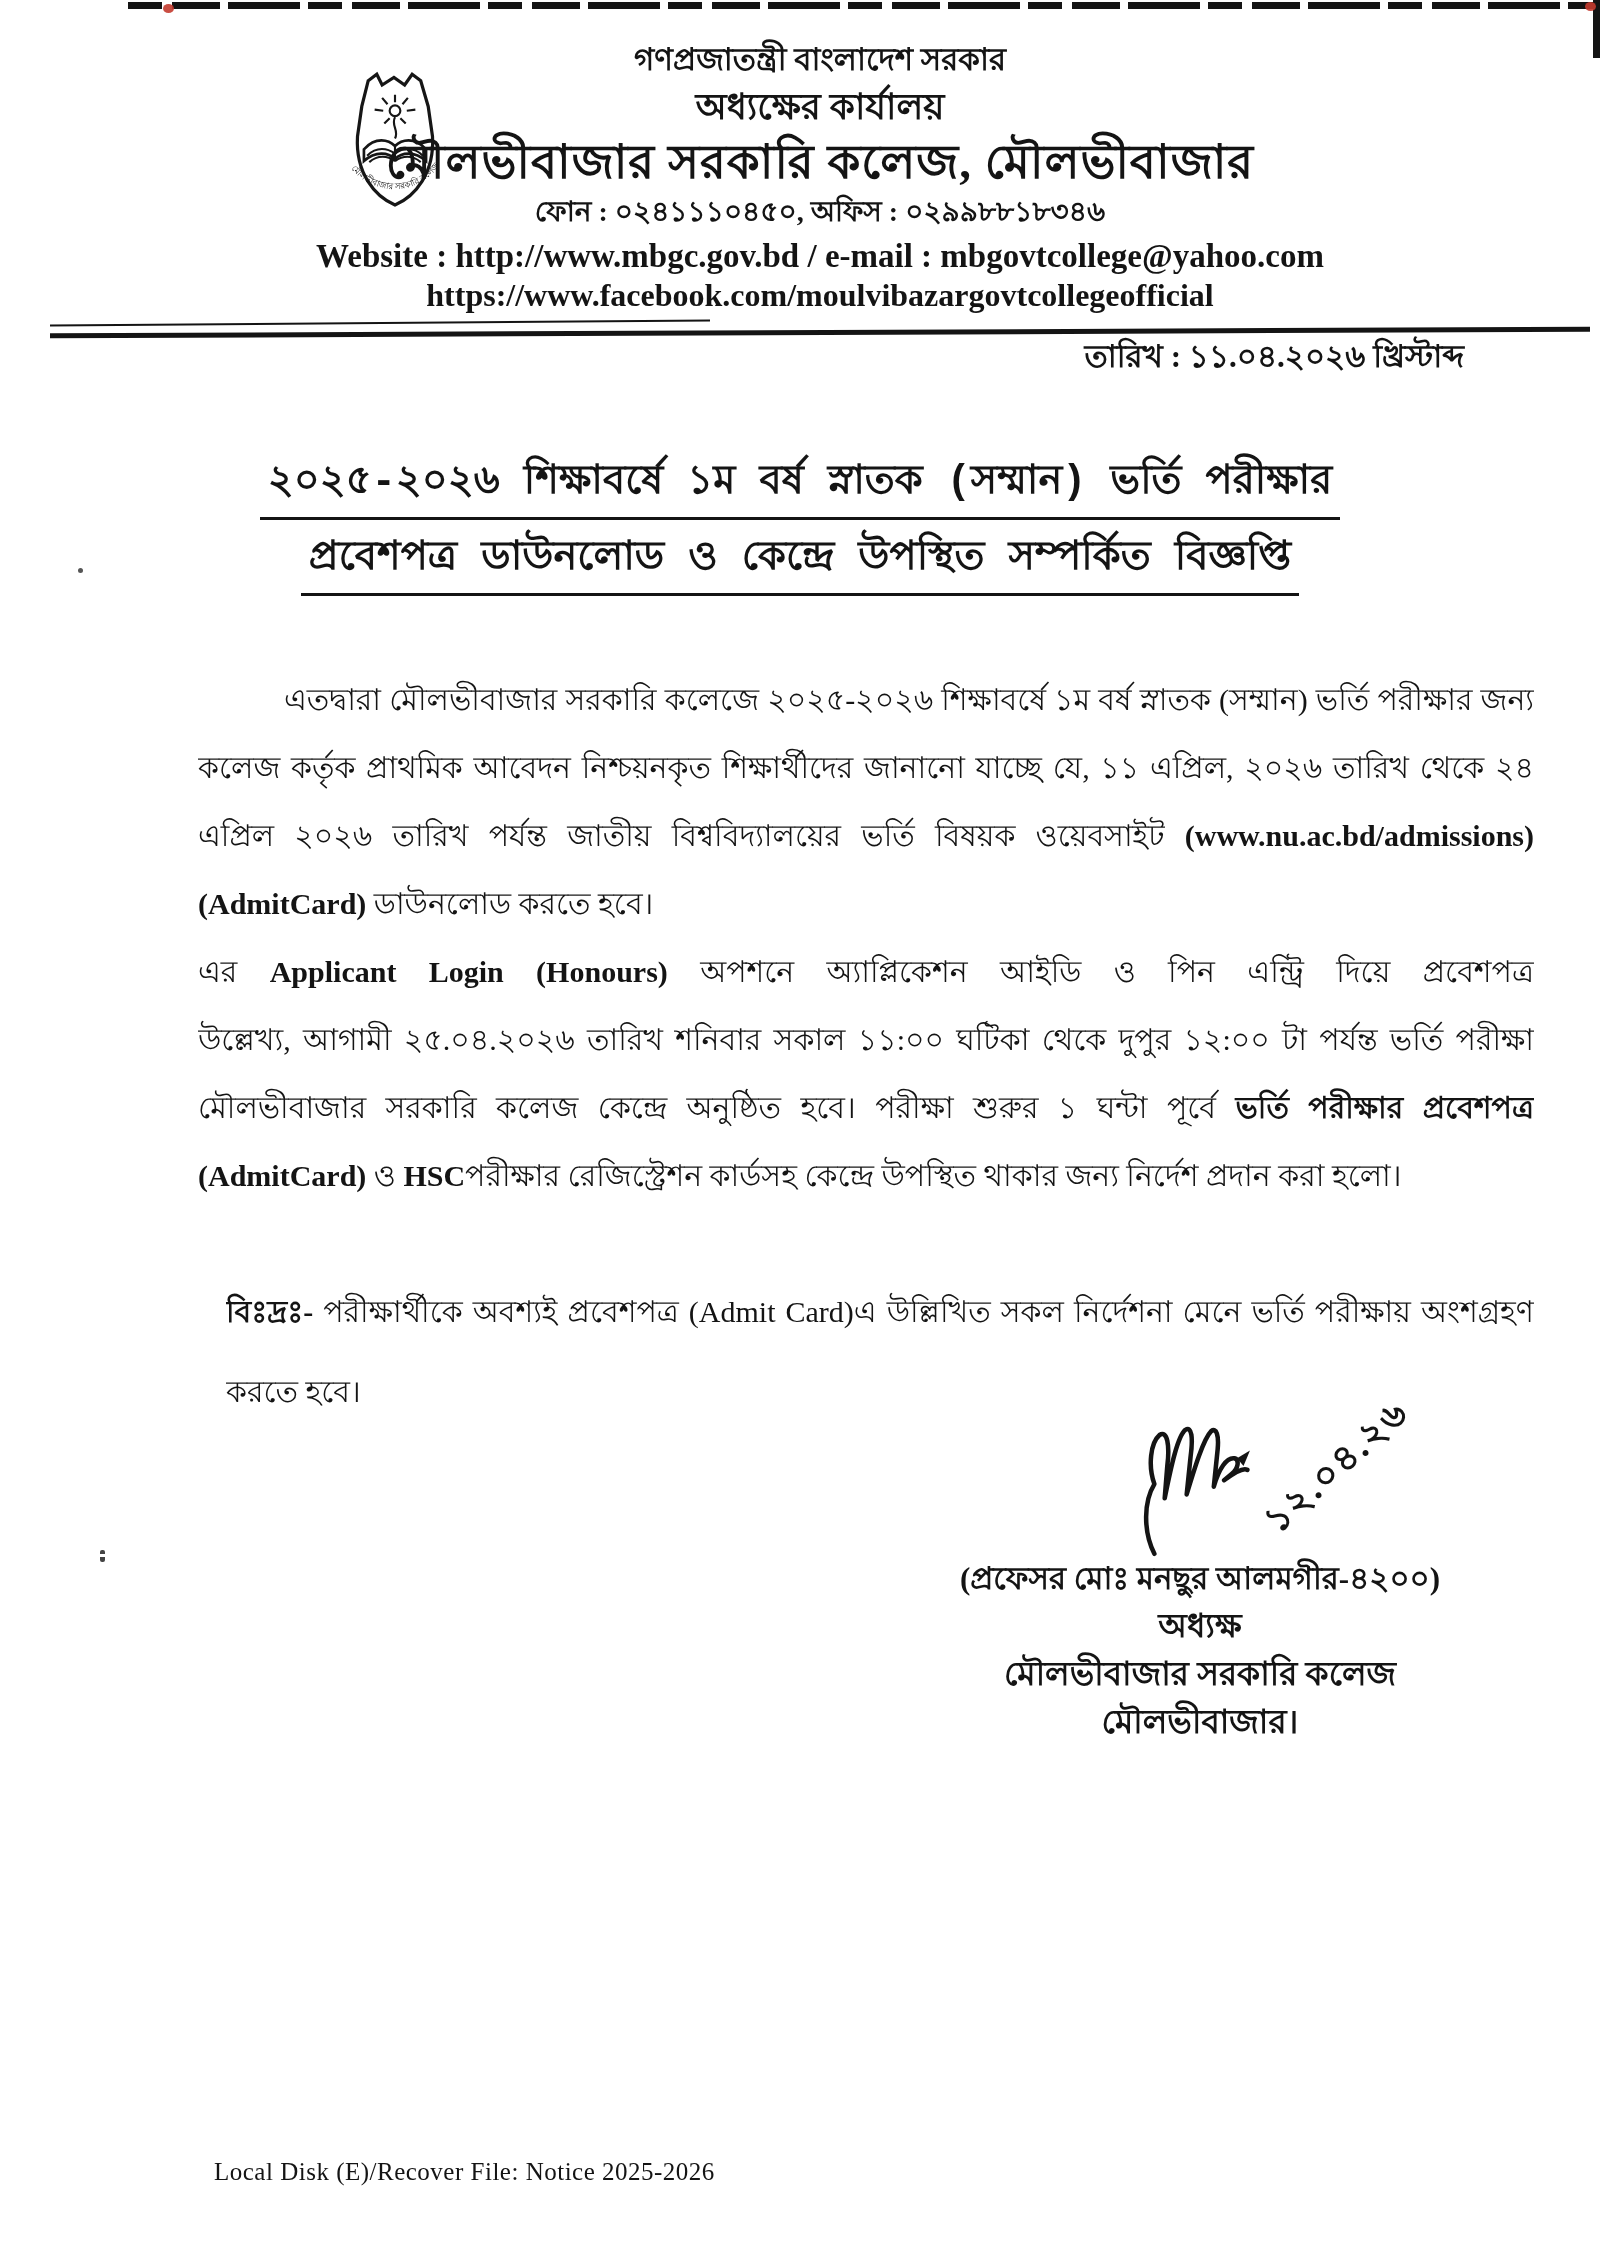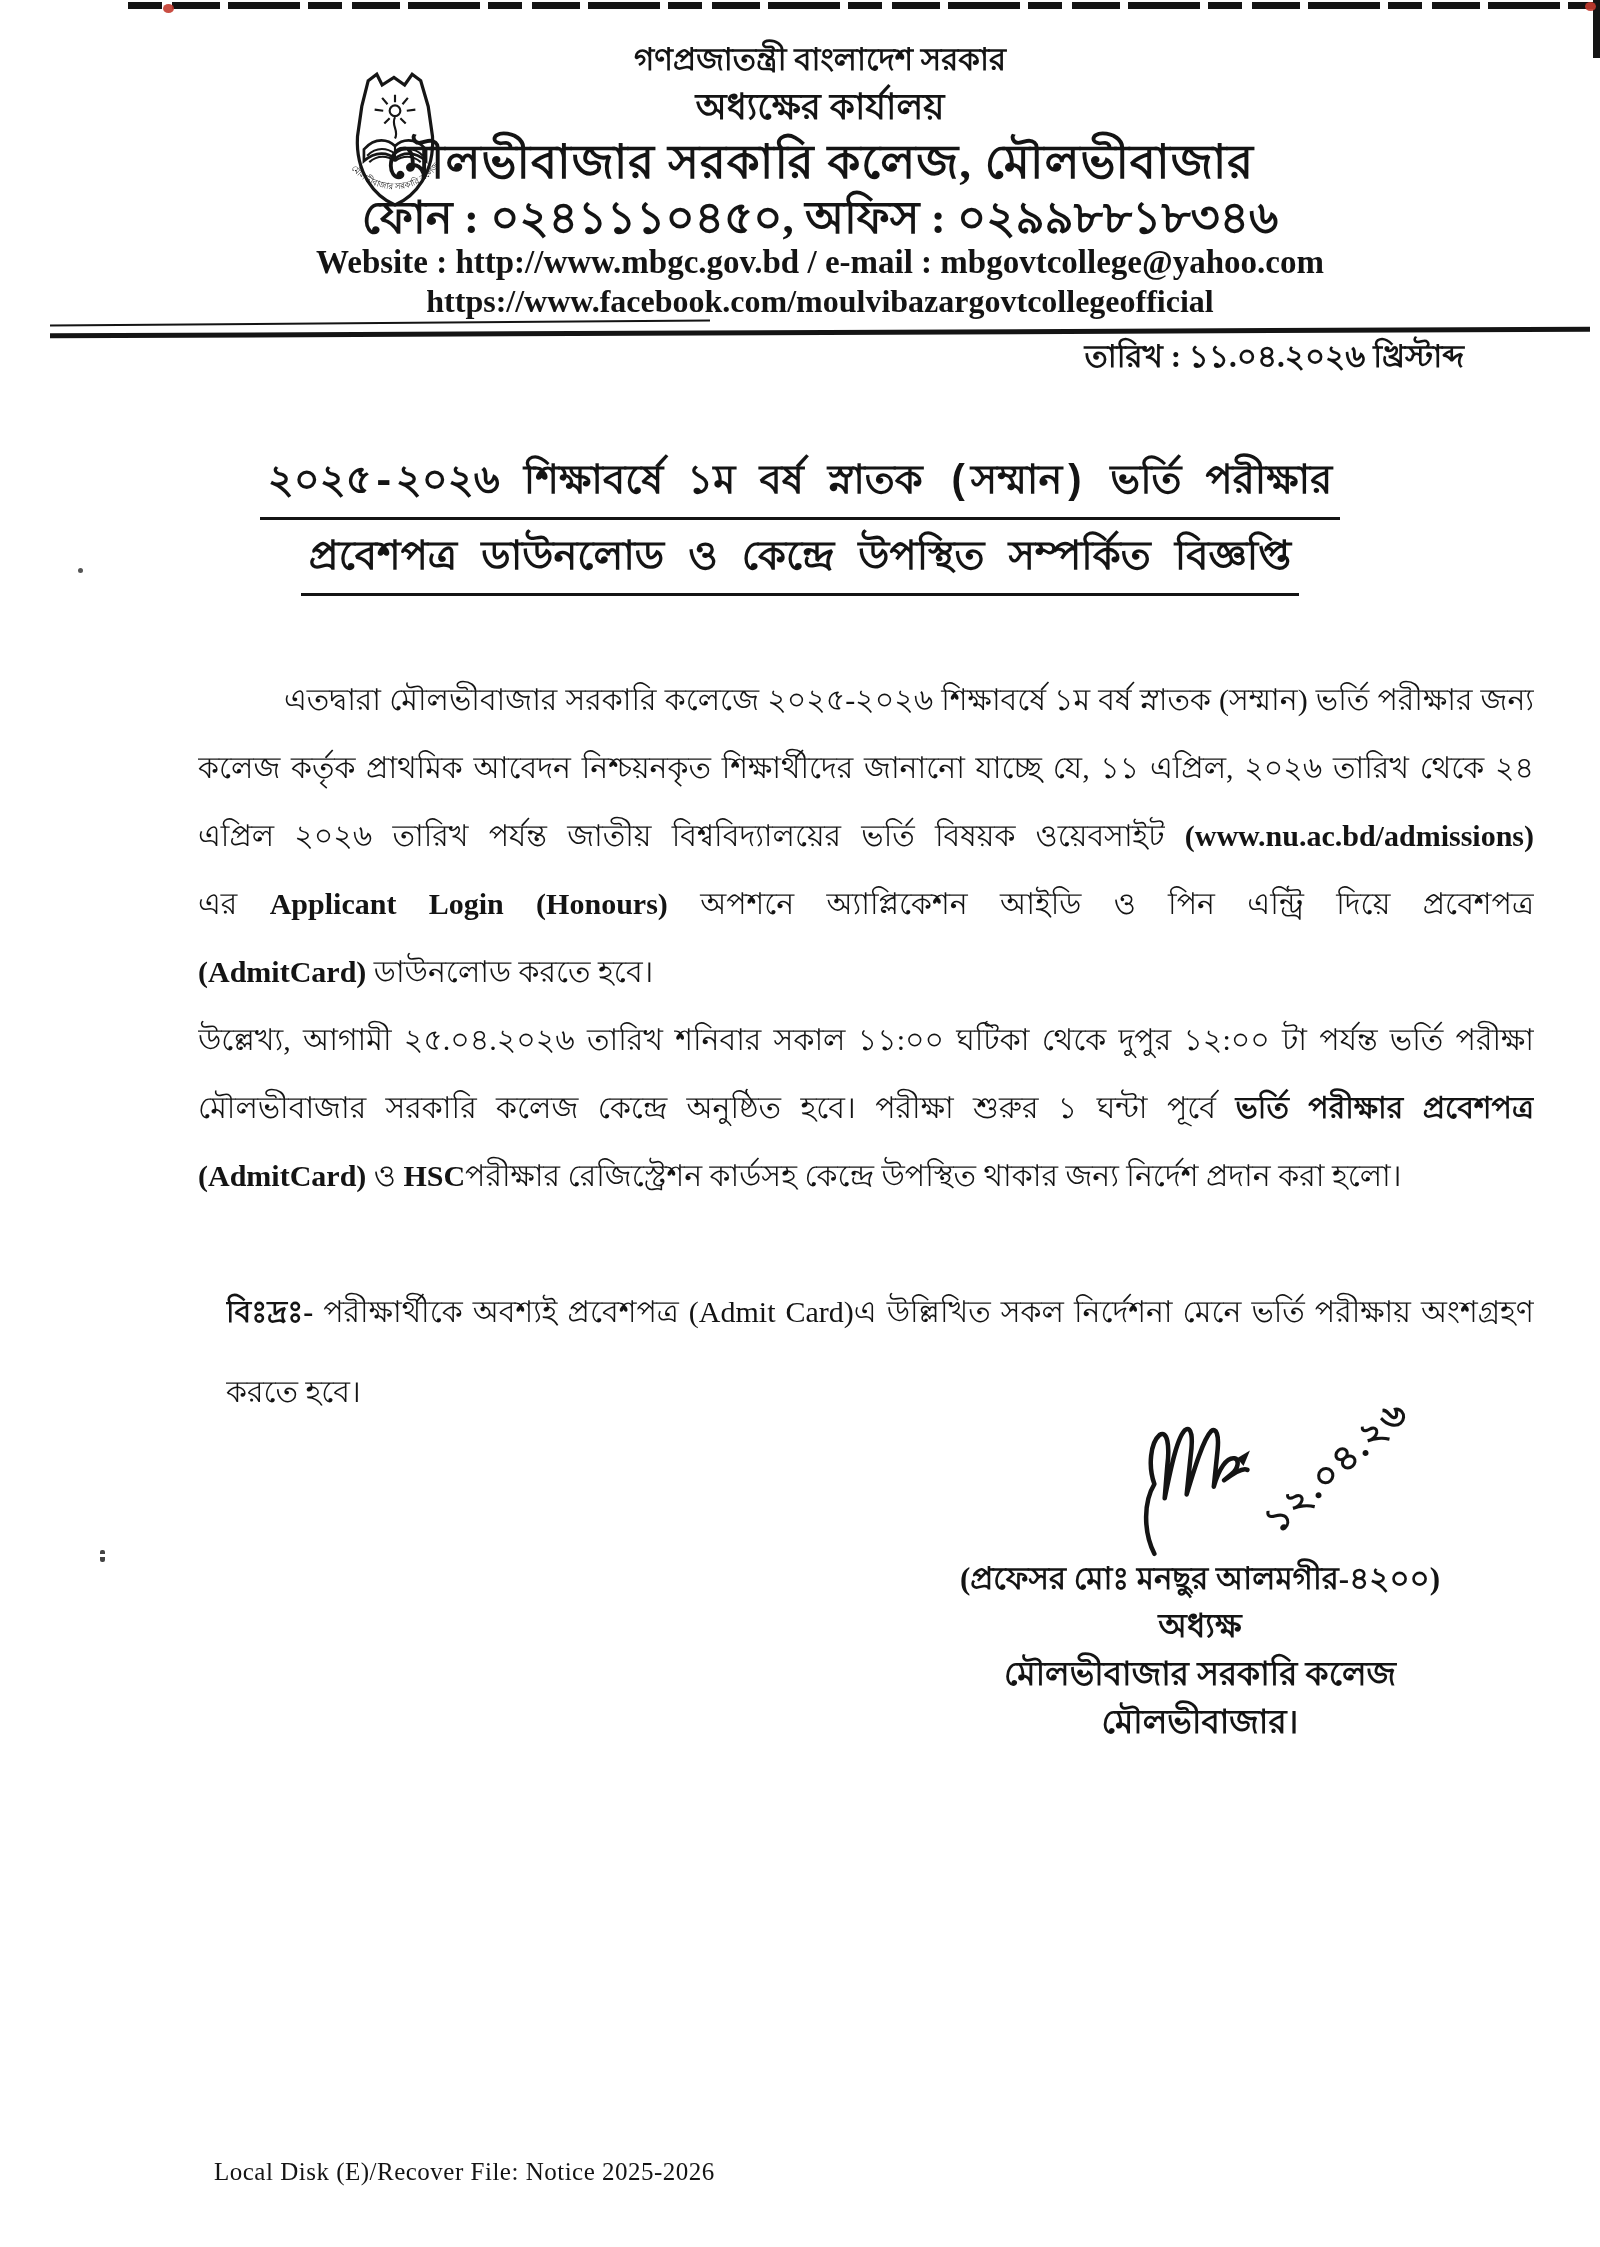--- a/index.html
+++ b/index.html
@@ -13,21 +13,21 @@
   .red-speck{position:absolute;width:11px;height:9px;border-radius:50%;background:#c43b2f;opacity:.9;}
   .red-speck.left{left:163px;top:4px;}
   .red-speck.right{left:1585px;top:2px;}
 
   .logo{position:absolute;left:336px;top:70px;width:118px;height:150px;}
 
   .header{position:absolute;left:280px;top:40px;width:1080px;text-align:center;font-weight:bold;}
   .h-govt{font-size:31px;line-height:40px;}
   .h-office{font-size:36px;line-height:46px;margin-top:4px;}
   .h-college{font-size:47px;line-height:56px;margin-top:4px;letter-spacing:1px;}
-  .h-phone{font-size:45px;line-height:44px;margin-top:6px;}
+  .h-phone{font-size:28px;line-height:44px;}
   .h-web{font-size:33px;line-height:40px;margin-top:2px;}
   .h-fb{font-size:32px;line-height:38px;}
 
   .divider2{position:absolute;left:50px;top:322px;width:660px;height:2px;background:#141414;transform:rotate(-0.45deg);}
   .divider{position:absolute;left:50px;top:330px;width:1540px;height:5px;background:#141414;transform:rotate(-0.25deg);}
   .date-line{position:absolute;right:136px;top:332px;font-size:31px;font-weight:bold;}
 
   .title{position:absolute;left:0;top:456px;width:100%;text-align:center;font-weight:bold;font-size:40px;}
   .t-line{display:inline-block;border-bottom:3px solid #141414;padding:0 8px 10px;margin-bottom:12px;line-height:48px;font-family:Liberation Mono, monospace;}
 
@@ -100,22 +100,22 @@
   <div class="title">
     <span class="t-line">২০২৫-২০২৬ শিক্ষাবর্ষে ১ম বর্ষ স্নাতক (সম্মান) ভর্তি পরীক্ষার</span><br>
     <span class="t-line">প্রবেশপত্র ডাউনলোড ও কেন্দ্রে উপস্থিত সম্পর্কিত বিজ্ঞপ্তি</span>
   </div>
 
   <div class="body">
       <div class="para">
         <div class="line j ind"><span class="">এতদ্বারা মৌলভীবাজার সরকারি কলেজে ২০২৫-২০২৬ শিক্ষাবর্ষে ১ম বর্ষ স্নাতক (সম্মান) ভর্তি পরীক্ষার জন্য</span></div>
         <div class="line j"><span class="">কলেজ কর্তৃক প্রাথমিক আবেদন নিশ্চয়নকৃত শিক্ষার্থীদের জানানো যাচ্ছে যে, ১১ এপ্রিল, ২০২৬ তারিখ থেকে ২৪</span></div>
         <div class="line j"><span class="">এপ্রিল ২০২৬ তারিখ পর্যন্ত জাতীয় বিশ্ববিদ্যালয়ের ভর্তি বিষয়ক ওয়েবসাইট </span><span class="latin b">(www.nu.ac.bd/admissions)</span></div>
+        <div class="line"><span class="latin b">(AdmitCard)</span><span class=""> ডাউনলোড করতে হবে।</span></div>
         <div class="line j"><span class="">এর </span><span class="latin b">Applicant Login (Honours)</span><span class=""> অপশনে অ্যাপ্লিকেশন আইডি ও পিন এন্ট্রি দিয়ে প্রবেশপত্র</span></div>
-        <div class="line"><span class="latin b">(AdmitCard)</span><span class=""> ডাউনলোড করতে হবে।</span></div>
       </div>
       <div class="para">
         <div class="line j"><span class="">উল্লেখ্য, আগামী ২৫.০৪.২০২৬ তারিখ শনিবার সকাল ১১:০০ ঘটিকা থেকে দুপুর ১২:০০ টা পর্যন্ত ভর্তি পরীক্ষা</span></div>
         <div class="line j"><span class="">মৌলভীবাজার সরকারি কলেজ কেন্দ্রে অনুষ্ঠিত হবে। পরীক্ষা শুরুর ১ ঘন্টা পূর্বে </span><span class="b">ভর্তি পরীক্ষার প্রবেশপত্র</span></div>
         <div class="line"><span class="latin b">(AdmitCard)</span><span class=""> ও </span><span class="latin b">HSC</span><span class="">পরীক্ষার রেজিস্ট্রেশন কার্ডসহ কেন্দ্রে উপস্থিত থাকার জন্য নির্দেশ প্রদান করা হলো।</span></div>
       </div>
       <div class="para gap">
         <div class="line j"><span class="b">বিঃদ্রঃ-</span><span class=""> পরীক্ষার্থীকে অবশ্যই প্রবেশপত্র </span><span class="latin ">(Admit Card)</span><span class="">এ উল্লিখিত সকল নির্দেশনা মেনে ভর্তি পরীক্ষায় অংশগ্রহণ</span></div>
         <div class="line"><span class="">করতে হবে।</span></div>
       </div>

